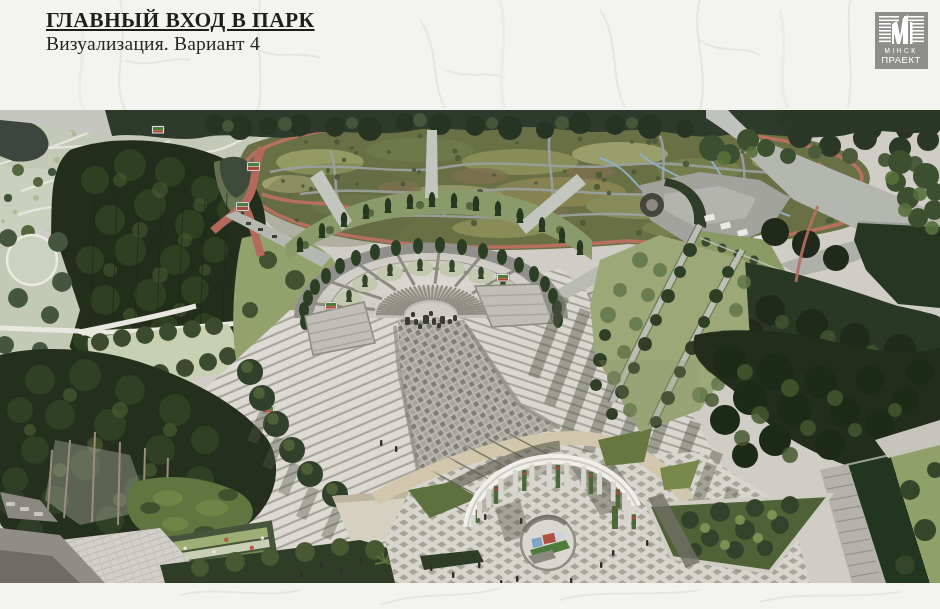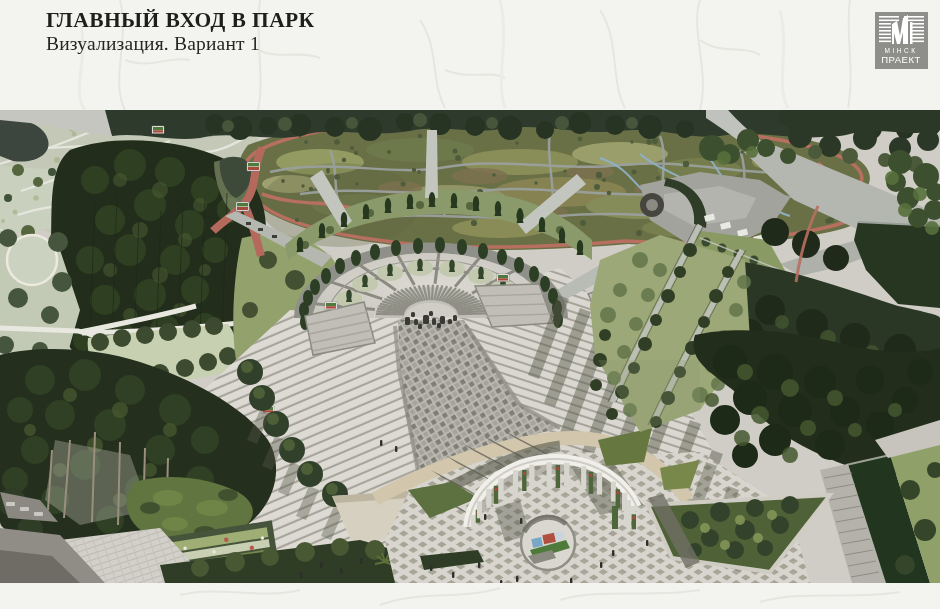--- a/index.html
+++ b/index.html
@@ -1,16 +1,16 @@
 <!DOCTYPE html>
 <html><head><meta charset="utf-8">
 <style>
 html,body{margin:0;padding:0;}
 body{width:940px;height:609px;overflow:hidden;background:#f3f3f0;font-family:"Liberation Serif",serif;position:relative;}
-.title{position:absolute;left:46px;top:8px;font-size:21.5px;font-weight:bold;color:#1e1e1c;letter-spacing:0.4px;}
+.title{position:absolute;left:46px;top:8px;font-size:21.5px;font-weight:bold;color:#1e1e1c;letter-spacing:0.4px;text-decoration:underline;}
 .sub{position:absolute;left:46px;top:33px;font-size:19.5px;color:#262624;letter-spacing:0.2px;}
 .render{position:absolute;left:0;top:110px;}
 .wm{position:absolute;left:0;top:0;}
 </style></head>
 <body>
 
 <svg class="wm" width="940" height="609" viewBox="0 0 940 609">
 <g stroke="#e6e6e1" fill="none" stroke-width="2">
 <path d="M120,0 C130,40 110,80 125,110 M125,60 C150,70 170,55 190,60 M125,45 C100,55 90,40 70,42"></path>
 <path d="M260,0 C255,40 265,80 258,110 M258,50 C280,60 300,50 320,58 M600,10 C620,40 610,80 625,108"></path>
@@ -18,21 +18,21 @@
 <path d="M420,20 C440,50 430,80 445,108 M445,70 C470,80 490,70 505,78"></path>
 <path d="M180,595 C220,585 260,600 300,590 M380,605 C420,590 460,600 500,588 M560,600 C600,588 650,598 700,590 M760,602 C800,590 850,600 900,592"></path>
 </g>
 <g stroke="#ebebe7" fill="none" stroke-width="3">
 <path d="M80,20 C90,60 70,90 85,110 M500,0 C510,40 495,80 505,108 M780,10 C790,50 775,85 788,108"></path>
 </g>
 </svg>
 
 <div class="title">ГЛАВНЫЙ ВХОД В ПАРК</div>
 
-<div class="sub">Визуализация. Вариант 1</div>
+<div class="sub">Визуализация. Вариант 4</div>
 
 <svg class="wm" width="940" height="110" viewBox="0 0 940 110">
 <g>
 <rect x="875" y="12" width="53" height="57" fill="#8e8e8a"></rect>
 <g fill="#ffffff">
 <rect x="879" y="16" width="20" height="1.6"></rect>
         <rect x="879" y="19.5" width="20" height="1.6"></rect>
 <rect x="904" y="16" width="20" height="1.6"></rect>
         <rect x="904" y="19.5" width="20" height="1.6"></rect>
 <rect x="879" y="23" width="12" height="1.6"></rect>

